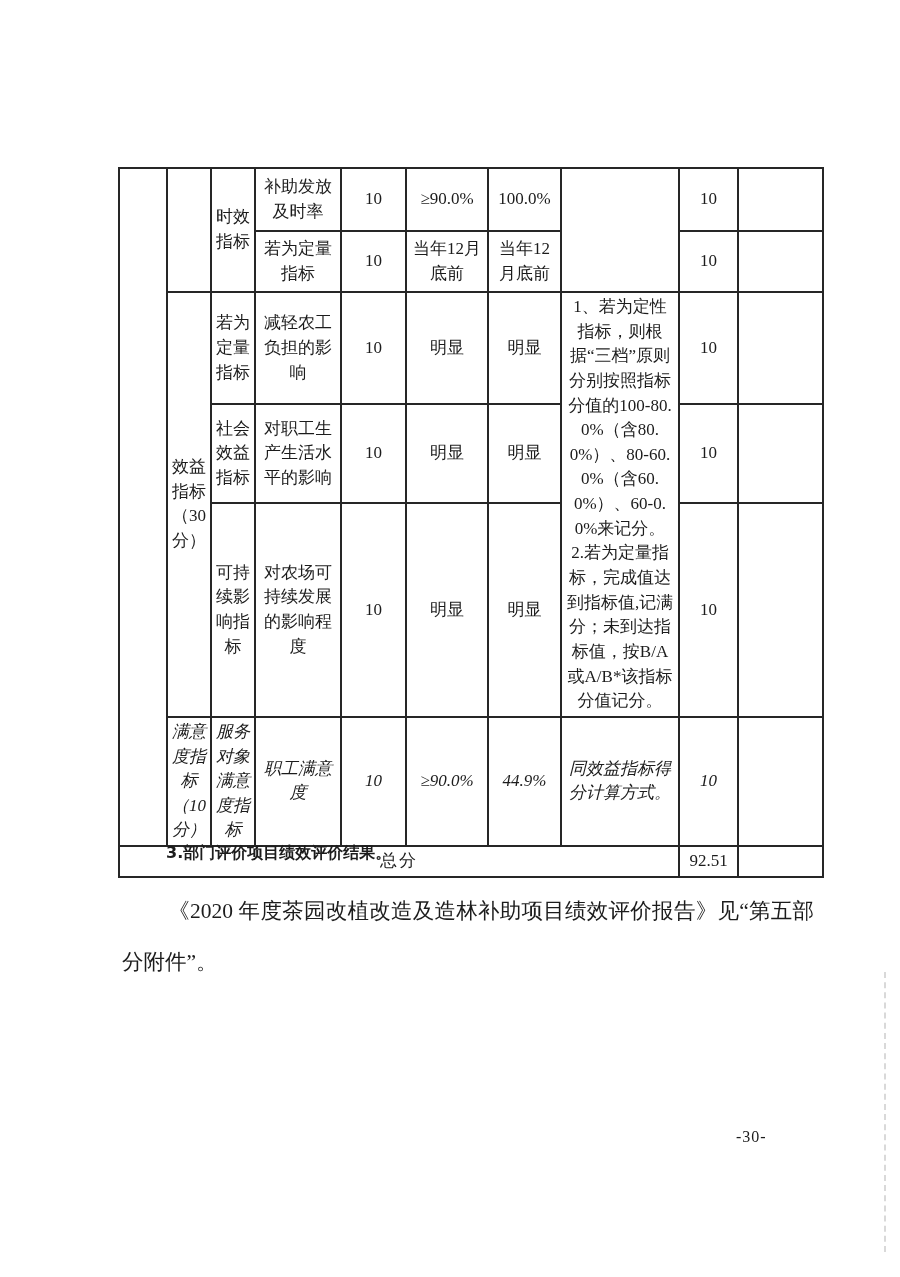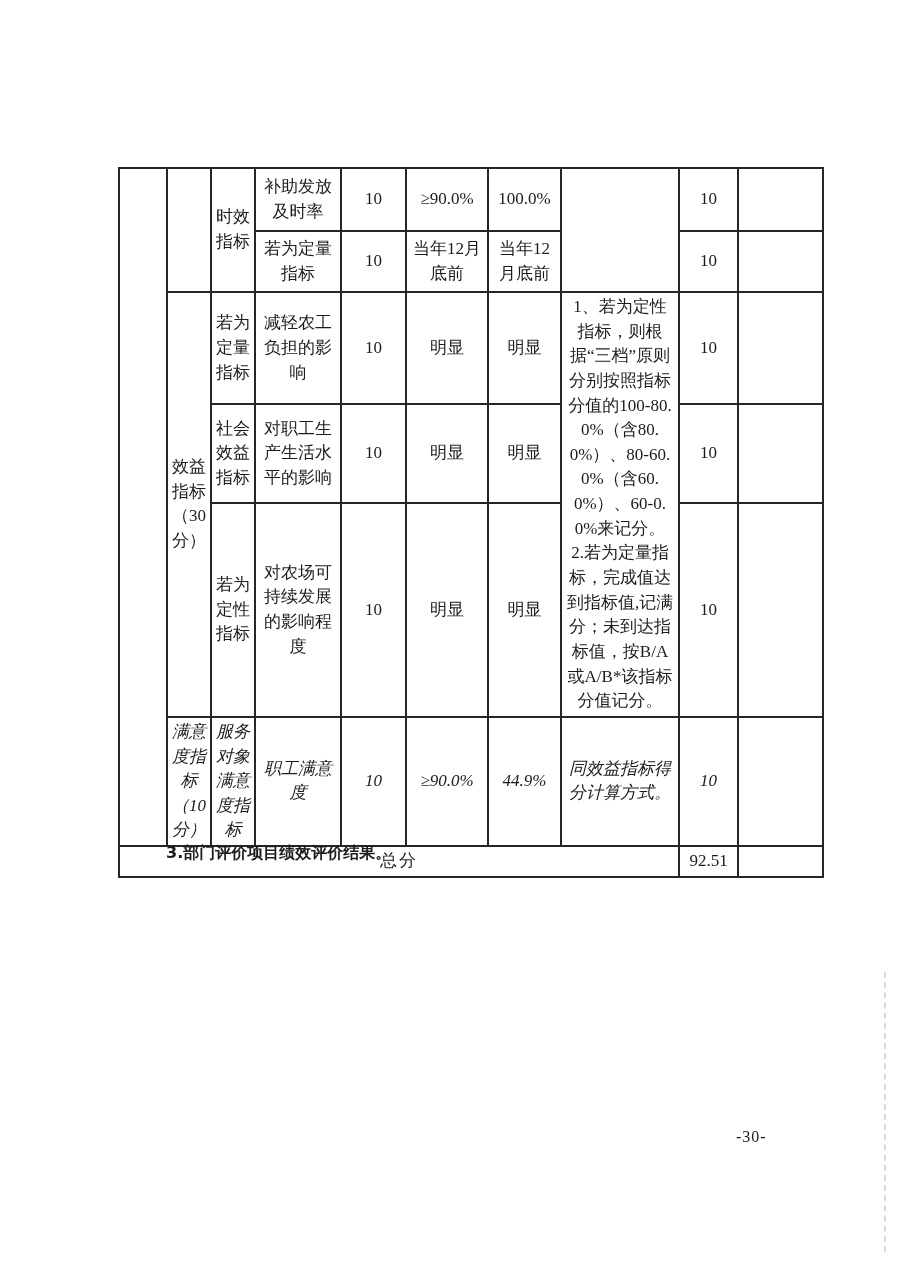--- a/index.html
+++ b/index.html
@@ -142,21 +142,21 @@
       <tr class="r4">
         <td>社会效益指标</td>
         <td>对职工生产生活水平的影响</td>
         <td>10</td>
         <td>明显</td>
         <td>明显</td>
         <td>10</td>
         <td></td>
       </tr>
       <tr class="r5">
-        <td>若为定性指标</td>
+        <td>可持续影响指标</td>
         <td>对农场可持续发展的影响程度</td>
         <td>10</td>
         <td>明显</td>
         <td>明显</td>
         <td>10</td>
         <td></td>
       </tr>
       <tr class="r6">
         <td>满意度指标（10分）</td>
         <td>服务对象满意度指标</td>
@@ -171,19 +171,20 @@
       <tr class="r7">
         <td colspan="8" class="total-label">总分</td>
         <td>92.51</td>
         <td></td>
       </tr>
     </tbody>
   </table>
 
   <div class="body-text">
     <p class="heading">3.部门评价项目绩效评价结果。</p>
+    <p class="para">《2020 年度茶园改植改造及造林补助项目绩效评价报告》见“第五部分附件”。</p>
   </div>
 
   <div class="page-number">-30-</div>
 
   <div class="scan-line"></div>
 
 </div>
 
 </body></html>

